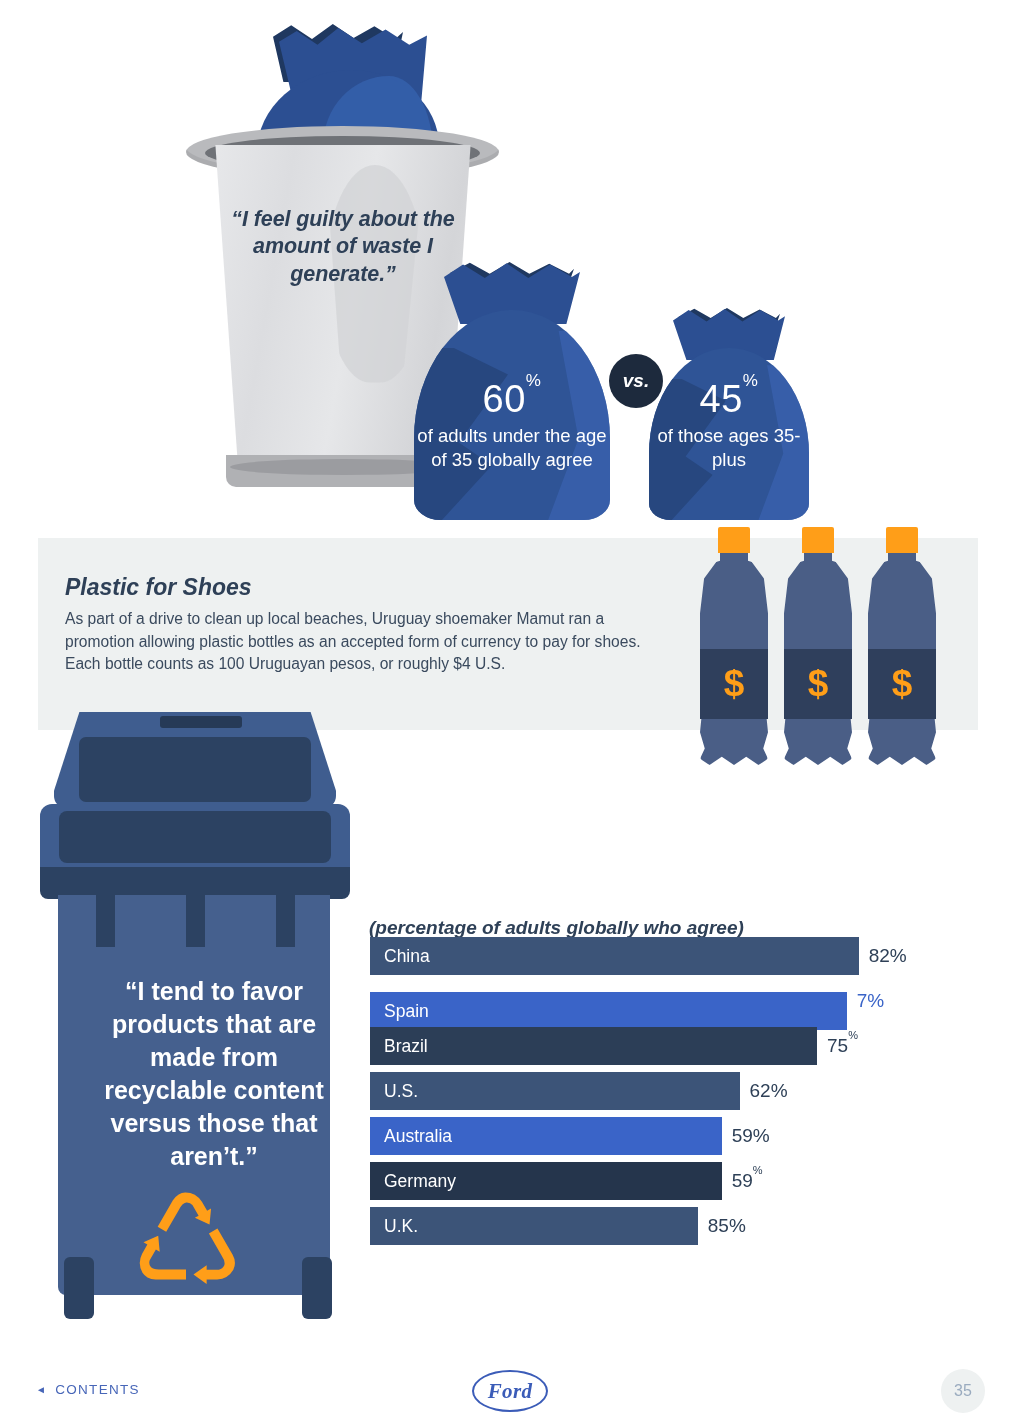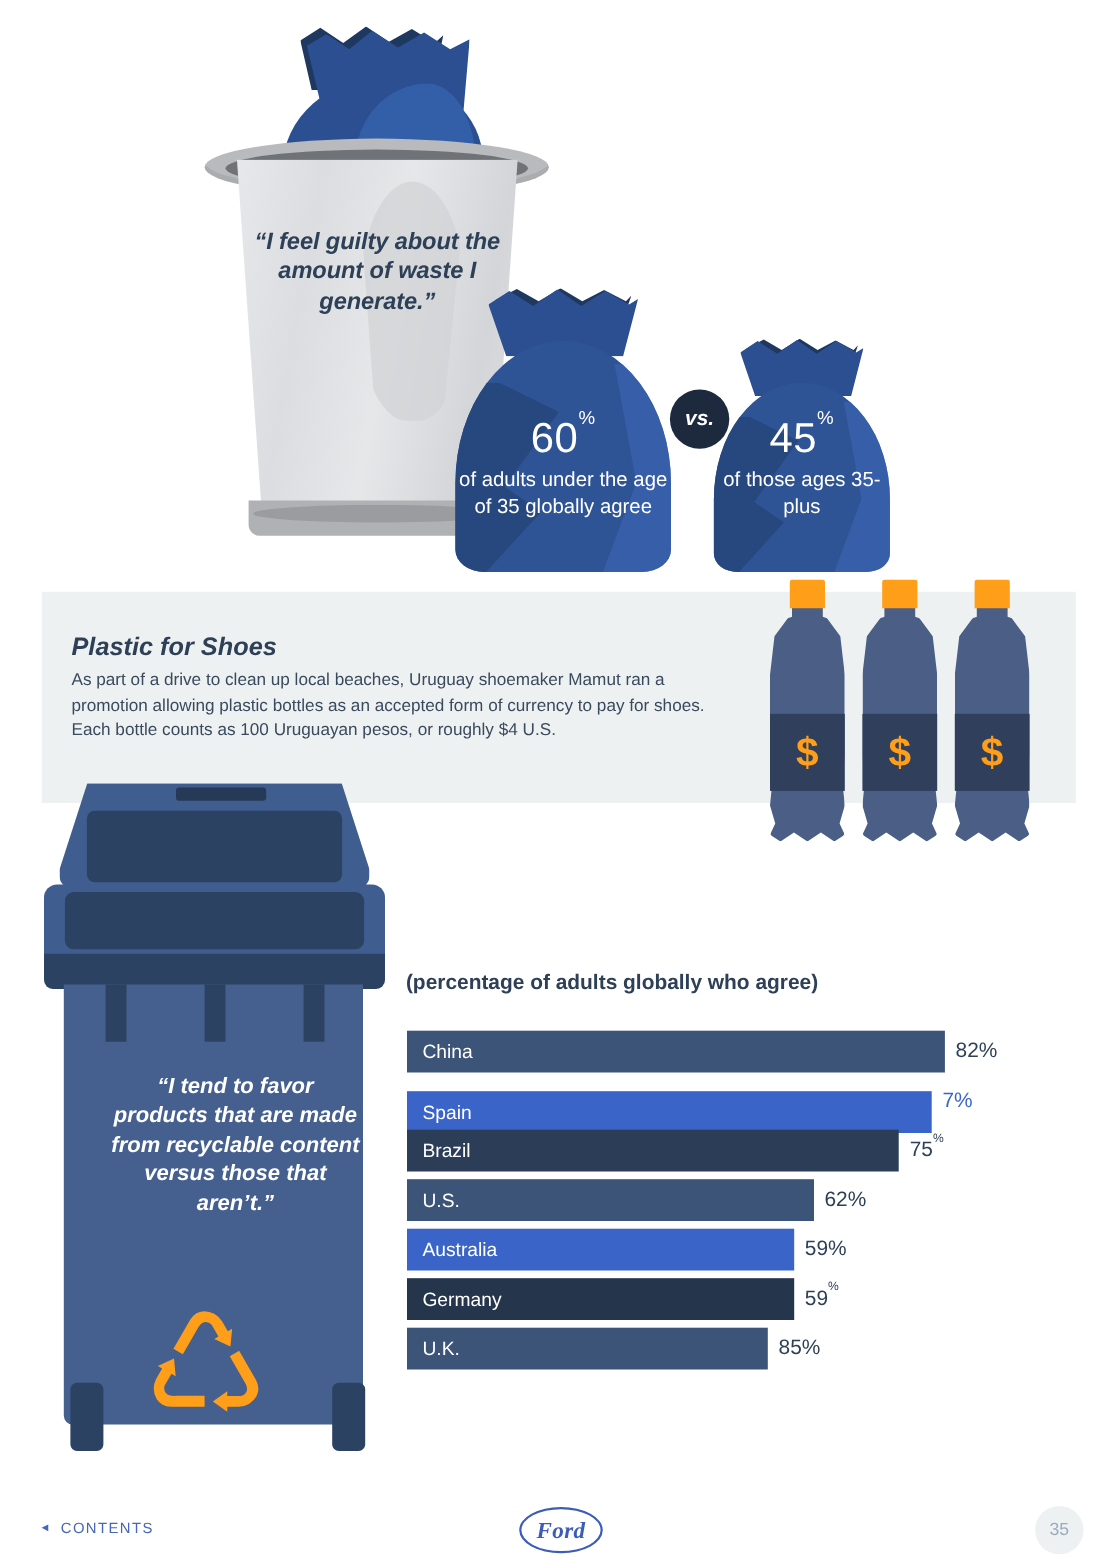--- a/index.html
+++ b/index.html
@@ -197,31 +197,31 @@
   .bin-rib {
     position:absolute; top:183px; width:19px; height:52px; background:#2c4262;
   }
   .bin-wheel {
     position:absolute; top:545px; width:30px; height:62px;
     background:#2c4262; border-radius:6px;
   }
   #bin-quote {
     position:absolute; left:100px; top:975px; width:228px;
     text-align:center; color:#ffffff;
-    font-style:italic; font-weight:bold; font-size:20px; line-height:1.32;
+    font-weight:bold; font-size:25px; line-height:1.32;
   }
   #recycle-symbol {
     position:absolute; left:130px; top:1178px; width:160px; height:122px;
     color:#FF9E18; font-size:128px; line-height:1;
   }
 
   
   #chart-caption {
-    position:absolute; left:369px; top:883px;
-    font-weight:bold; font-size:19px; color:#2e4057;text-align:center;
+    position:absolute; left:369px; top:917px;
+    font-style:italic; font-weight:bold; font-size:19px; color:#2e4057;text-align:center;
   }
   #chart { position:absolute; left:370px; top:937px; width:620px; }
   .bar-row {
     position:relative; height:38px; margin-bottom:7px;
     display:flex; align-items:center;
   }
   .bar {
     height:38px; display:flex; align-items:center;
     padding-left:14px; color:#ffffff; font-size:17.5px;
     white-space:nowrap;

